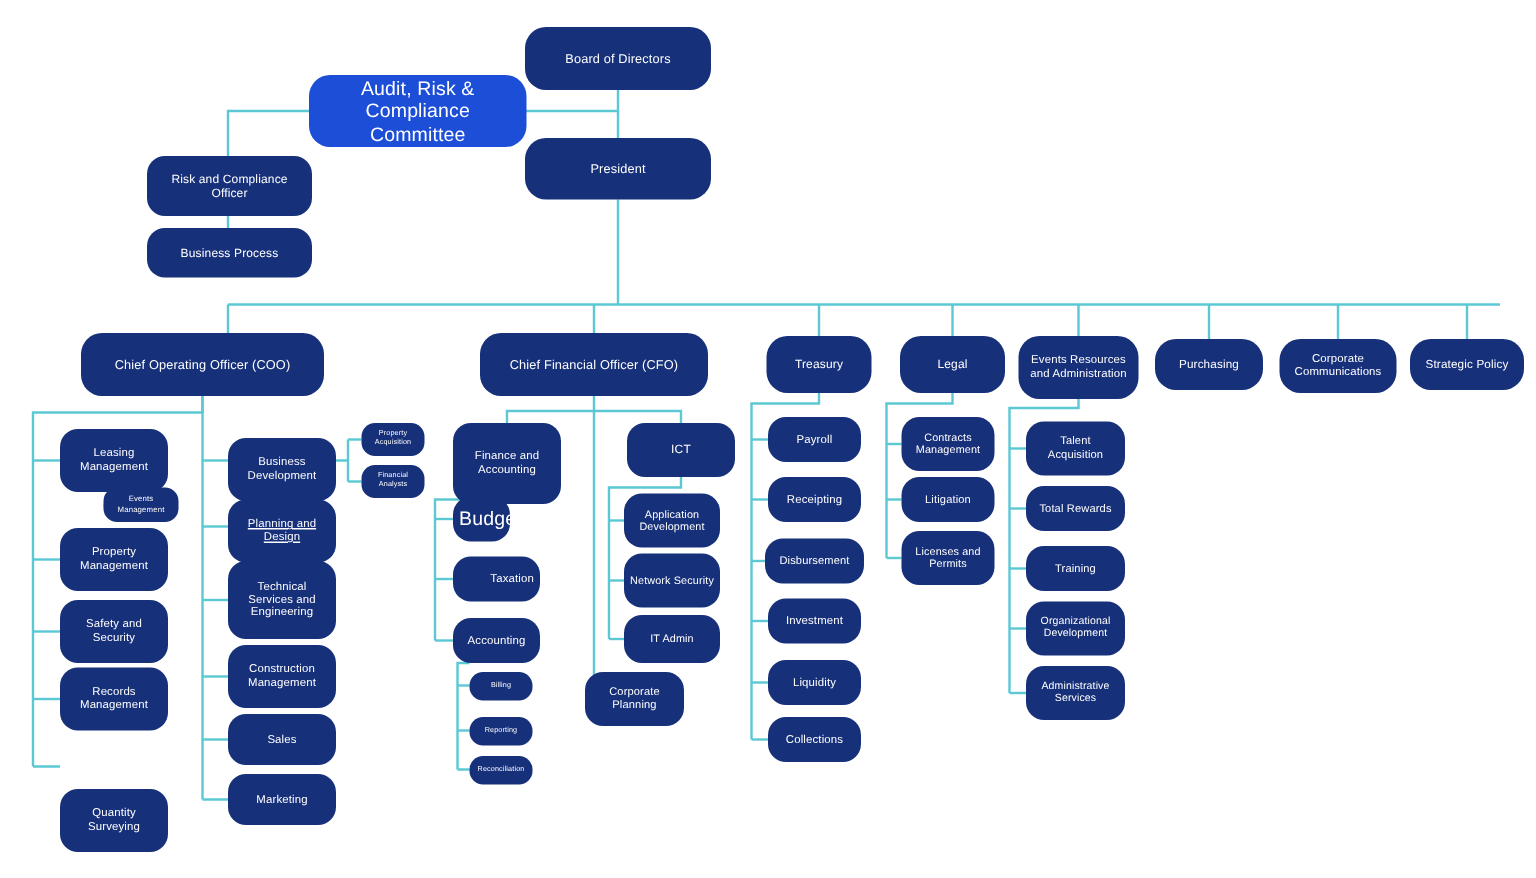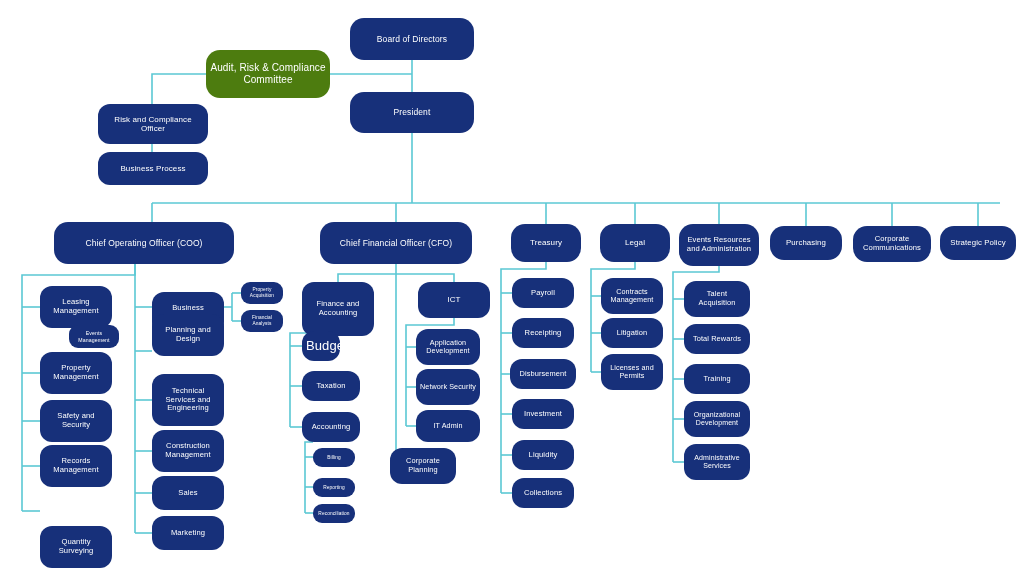--- a/index.html
+++ b/index.html
@@ -102,33 +102,33 @@
       <path d="M 719 266 L 719 272 L 673 272 L 673 462" stroke="#5bc8d4" stroke-width="1.6" fill="none" stroke-linecap="butt"></path>
       <path d="M 673 299 L 684 299" stroke="#5bc8d4" stroke-width="1.6" fill="none" stroke-linecap="butt"></path>
       <path d="M 673 339 L 684 339" stroke="#5bc8d4" stroke-width="1.6" fill="none" stroke-linecap="butt"></path>
       <path d="M 673 379 L 684 379" stroke="#5bc8d4" stroke-width="1.6" fill="none" stroke-linecap="butt"></path>
       <path d="M 673 419 L 684 419" stroke="#5bc8d4" stroke-width="1.6" fill="none" stroke-linecap="butt"></path>
       <path d="M 673 462 L 684 462" stroke="#5bc8d4" stroke-width="1.6" fill="none" stroke-linecap="butt"></path>
     </svg>
 <div class="node lvl1" style="left: 350px; top: 18px; width: 124px; height: 42px; font-size: 8.5px; background: rgb(23, 48, 122); color: rgb(255, 255, 255);">
       <span>Board of Directors</span>
     </div>
-    <div class="node lvl1" style="left: 206px; top: 50px; width: 124px; height: 48px; font-size: 10px; background: #4d7c0f; color: rgb(255, 255, 255);">
+    <div class="node lvl1" style="left: 206px; top: 50px; width: 145px; height: 48px; font-size: 13px; background: #1d4ed8; color: rgb(255, 255, 255);">
       <span>Audit, Risk &amp; Compliance Committee</span>
     </div>
     <div class="node lvl1" style="left: 350px; top: 92px; width: 124px; height: 41px; font-size: 8.5px; background: rgb(23, 48, 122); color: rgb(255, 255, 255);">
       <span>President</span>
     </div>
     <div class="node lvl2" style="left: 98px; top: 104px; width: 110px; height: 40px; font-size: 8px; background: rgb(23, 48, 122); color: rgb(255, 255, 255);">
       <span>Risk and Compliance Officer</span>
     </div>
     <div class="node lvl2" style="left: 98px; top: 152px; width: 110px; height: 33px; font-size: 8px; background: rgb(23, 48, 122); color: rgb(255, 255, 255);">
       <span>Business Process</span>
     </div>
-    <div class="node lvl1" style="left: 54px; top: 222px; width: 180px; height: 42px; font-size: 8.5px; background: rgb(23, 48, 122); color: rgb(255, 255, 255);">
+    <div class="node lvl1" style="left: 54px; top: 222px; width: 162px; height: 42px; font-size: 8.5px; background: rgb(23, 48, 122); color: rgb(255, 255, 255);">
       <span>Chief Operating Officer (COO)</span>
     </div>
     <div class="node lvl1" style="left: 320px; top: 222px; width: 152px; height: 42px; font-size: 8.5px; background: rgb(23, 48, 122); color: rgb(255, 255, 255);">
       <span>Chief Financial Officer (CFO)</span>
     </div>
     <div class="node lvl1" style="left: 511px; top: 224px; width: 70px; height: 38px; font-size: 8px; background: rgb(23, 48, 122); color: rgb(255, 255, 255);">
       <span>Treasury</span>
     </div>
     <div class="node lvl1" style="left: 600px; top: 224px; width: 70px; height: 38px; font-size: 8px; background: rgb(23, 48, 122); color: rgb(255, 255, 255);">
       <span>Legal</span>
@@ -165,42 +165,42 @@
     </div>
     <div class="node lvl2" style="left: 152px; top: 292px; width: 72px; height: 42px; font-size: 7.6px; background: rgb(23, 48, 122); color: rgb(255, 255, 255);">
       <span>Business Development</span>
     </div>
     <div class="node tiny" style="left: 241px; top: 282px; width: 42px; height: 22px; font-size: 4.8px; background: rgb(23, 48, 122); color: rgb(255, 255, 255);">
       <span>Property Acquisition</span>
     </div>
     <div class="node tiny" style="left: 241px; top: 310px; width: 42px; height: 22px; font-size: 4.8px; background: rgb(23, 48, 122); color: rgb(255, 255, 255);">
       <span>Financial Analysts</span>
     </div>
-    <div class="node lvl2" style="left: 152px; top: 314px; width: 72px; height: 42px; font-size: 7.6px; background: rgb(23, 48, 122); color: rgb(255, 255, 255);">
+    <div class="node lvl2" style="left: 152px; top: 333px; width: 72px; height: 42px; font-size: 7.6px; background: rgb(23, 48, 122); color: rgb(255, 255, 255); text-decoration: underline;">
       <span>Planning and Design</span>
     </div>
     <div class="node lvl2" style="left: 152px; top: 374px; width: 72px; height: 52px; font-size: 7.6px; background: rgb(23, 48, 122); color: rgb(255, 255, 255);">
       <span>Technical Services and Engineering</span>
     </div>
     <div class="node lvl2" style="left: 152px; top: 430px; width: 72px; height: 42px; font-size: 7.6px; background: rgb(23, 48, 122); color: rgb(255, 255, 255);">
       <span>Construction Management</span>
     </div>
     <div class="node lvl2" style="left: 152px; top: 476px; width: 72px; height: 34px; font-size: 7.6px; background: rgb(23, 48, 122); color: rgb(255, 255, 255);">
       <span>Sales</span>
     </div>
     <div class="node lvl2" style="left: 152px; top: 516px; width: 72px; height: 34px; font-size: 7.6px; background: rgb(23, 48, 122); color: rgb(255, 255, 255);">
       <span>Marketing</span>
     </div>
     <div class="node lvl2" style="left: 302px; top: 282px; width: 72px; height: 54px; font-size: 7.6px; background: rgb(23, 48, 122); color: rgb(255, 255, 255);">
       <span>Finance and Accounting</span>
     </div>
     <div class="node lvl2" style="left: 302px; top: 331px; width: 38px; height: 30px; font-size: 13px; background: rgb(23, 48, 122); color: rgb(255, 255, 255);">
       <span>Budget</span>
     </div>
-    <div class="node lvl2" style="left: 302px; top: 371px; width: 58px; height: 30px; font-size: 7.6px; background: rgb(23, 48, 122); color: rgb(255, 255, 255);">
+    <div class="node lvl2" style="left: 302px; top: 371px; width: 58px; height: 30px; font-size: 7.6px; background: rgb(23, 48, 122); color: rgb(255, 255, 255); text-align: right;">
       <span>Taxation</span>
     </div>
     <div class="node lvl2" style="left: 302px; top: 412px; width: 58px; height: 30px; font-size: 7.6px; background: rgb(23, 48, 122); color: rgb(255, 255, 255);">
       <span>Accounting</span>
     </div>
     <div class="node tiny" style="left: 313px; top: 448px; width: 42px; height: 19px; font-size: 4.8px; background: rgb(23, 48, 122); color: rgb(255, 255, 255);">
       <span>Billing</span>
     </div>
     <div class="node tiny" style="left: 313px; top: 478px; width: 42px; height: 19px; font-size: 4.8px; background: rgb(23, 48, 122); color: rgb(255, 255, 255);">
       <span>Reporting</span>

